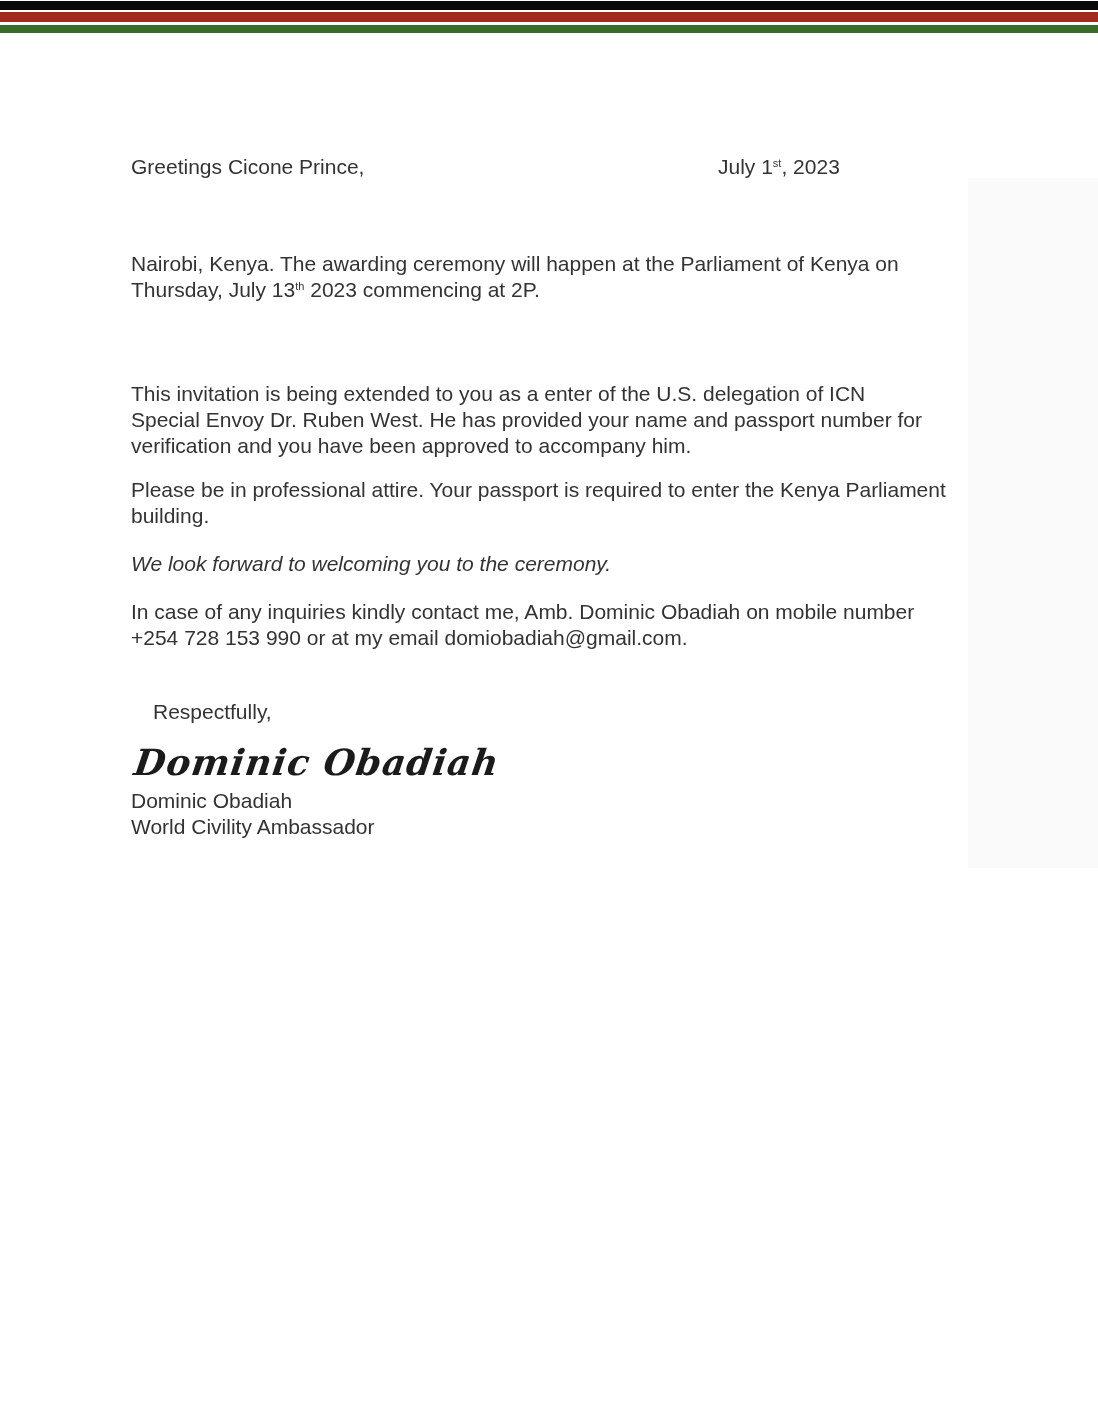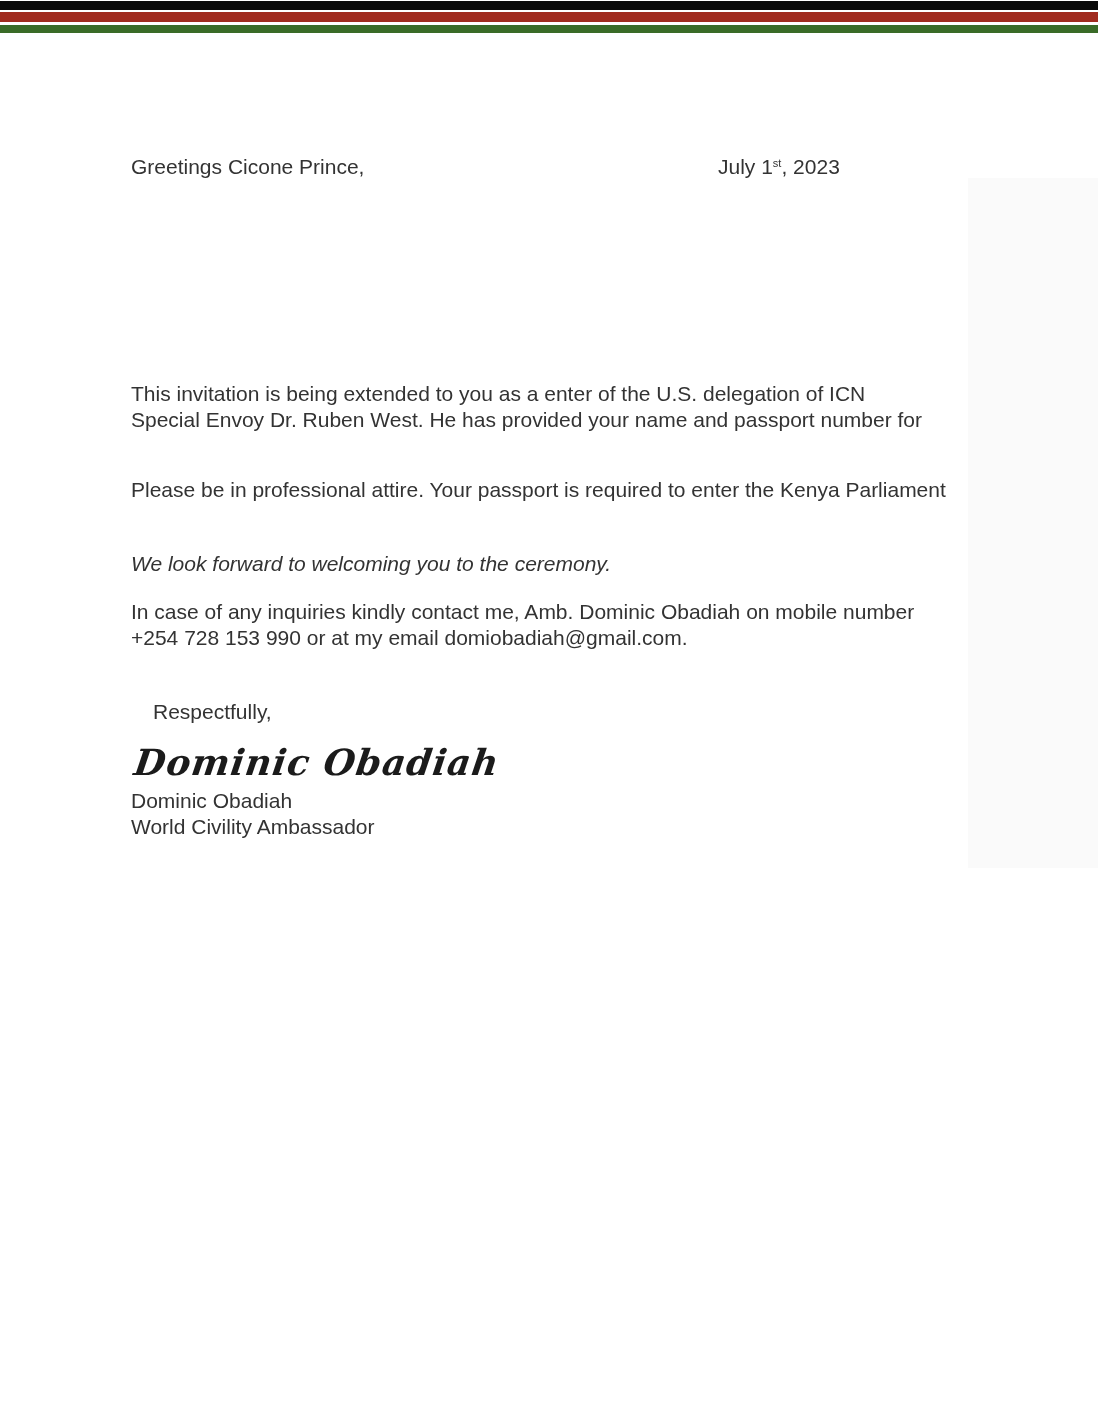--- a/index.html
+++ b/index.html
@@ -100,29 +100,33 @@
   <div class="scan-shade"></div>
 
   <div class="content">
 
     <div class="block greeting-row textline">
       <span>Greetings Cicone Prince,</span>
       <span class="date-field"><span>July 1</span><sup class="ss">st</sup><span>, 2023</span></span>
     </div>
 
     <div class="block para1">
+      <div class="textline">Nairobi, Kenya. The awarding ceremony will happen at the Parliament of Kenya on</div>
+      <div class="textline"><span>Thursday, July 13</span><sup class="ss">th</sup><span> 2023 commencing at 2P.</span></div>
     </div>
 
     <div class="block para2">
       <div class="textline">This invitation is being extended to you as a enter of the U.S. delegation of ICN</div>
       <div class="textline">Special Envoy Dr. Ruben West. He has provided your name and passport number for</div>
+      <div class="textline">verification and you have been approved to accompany him.</div>
     </div>
 
     <div class="block para3">
       <div class="textline">Please be in professional attire. Your passport is required to enter the Kenya Parliament</div>
+      <div class="textline">building.</div>
     </div>
 
     <div class="block para4">
       <div class="textline">We look forward to welcoming you to the ceremony.</div>
     </div>
 
     <div class="block para5">
       <div class="textline">In case of any inquiries kindly contact me, Amb. Dominic Obadiah on mobile number</div>
       <div class="textline">+254 728 153 990 or at my email domiobadiah@gmail.com.</div>
     </div>

